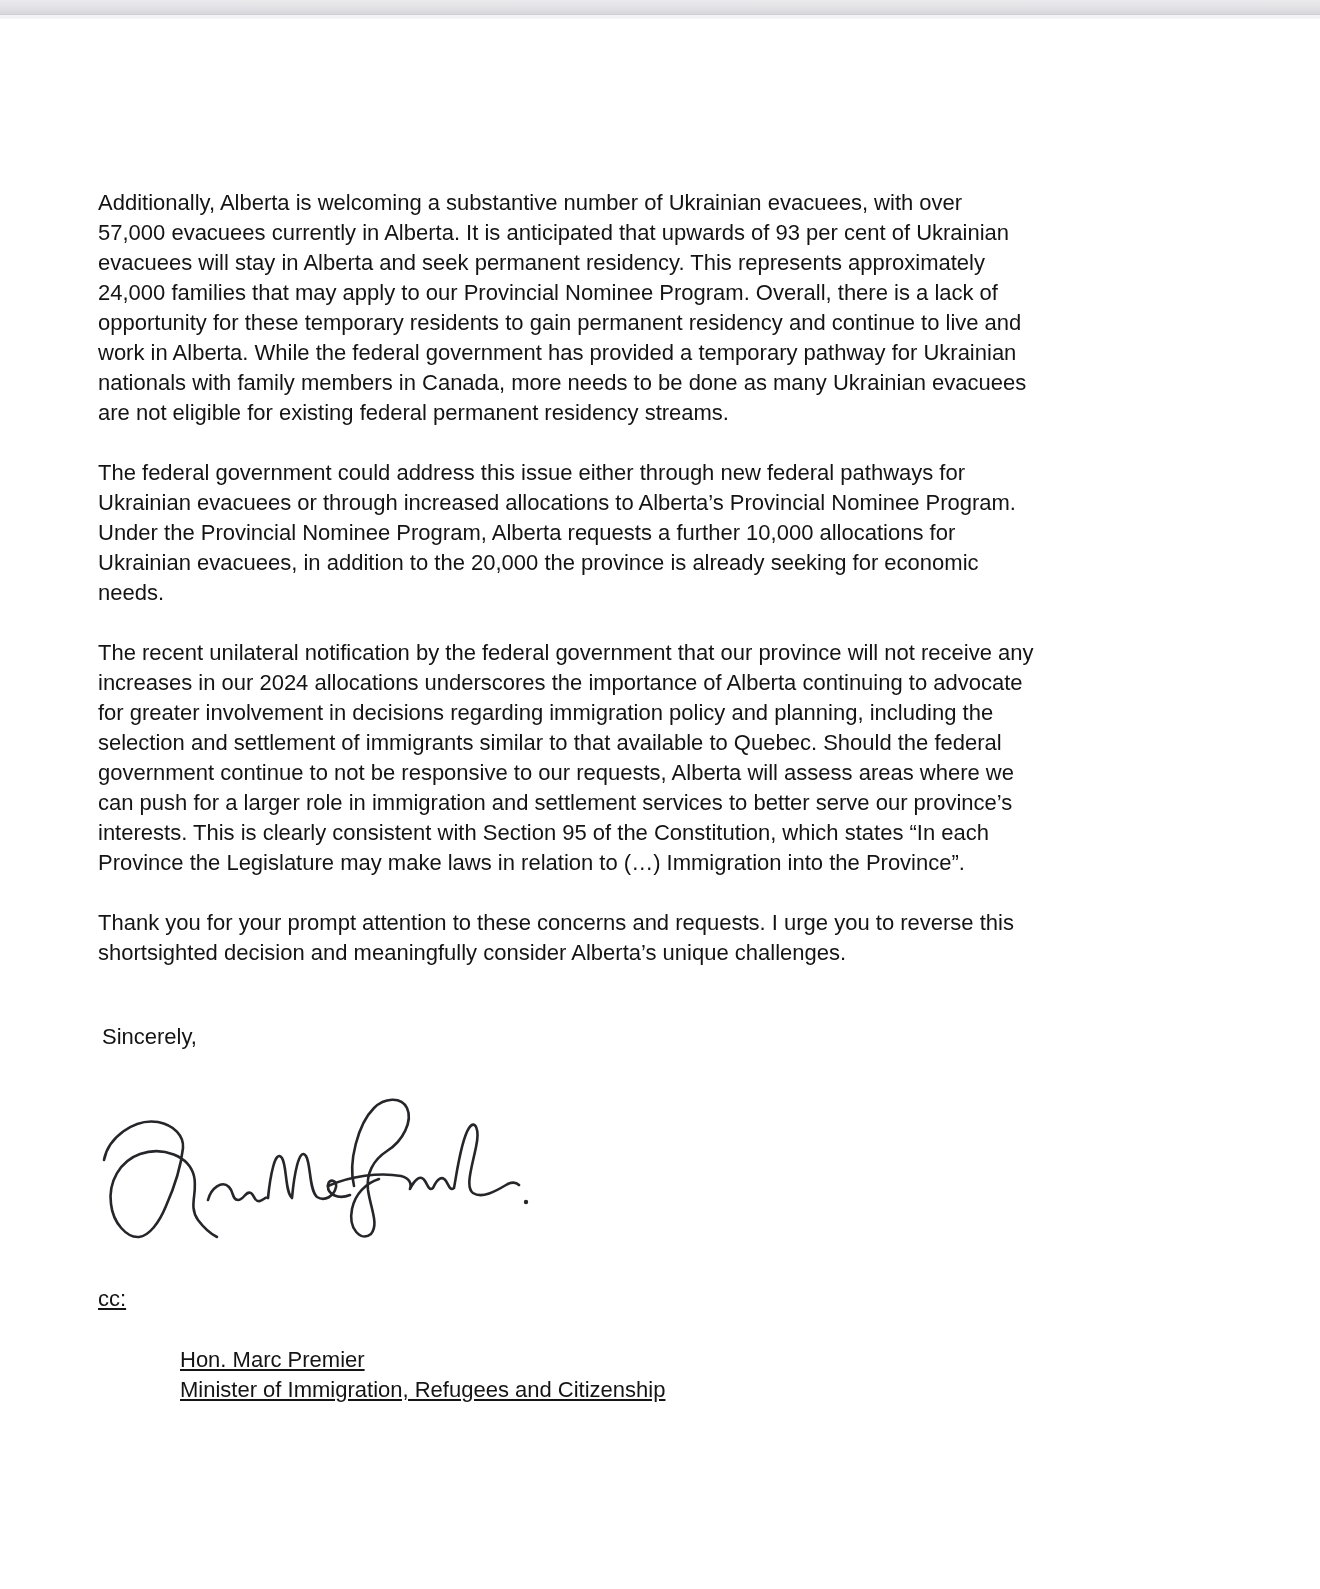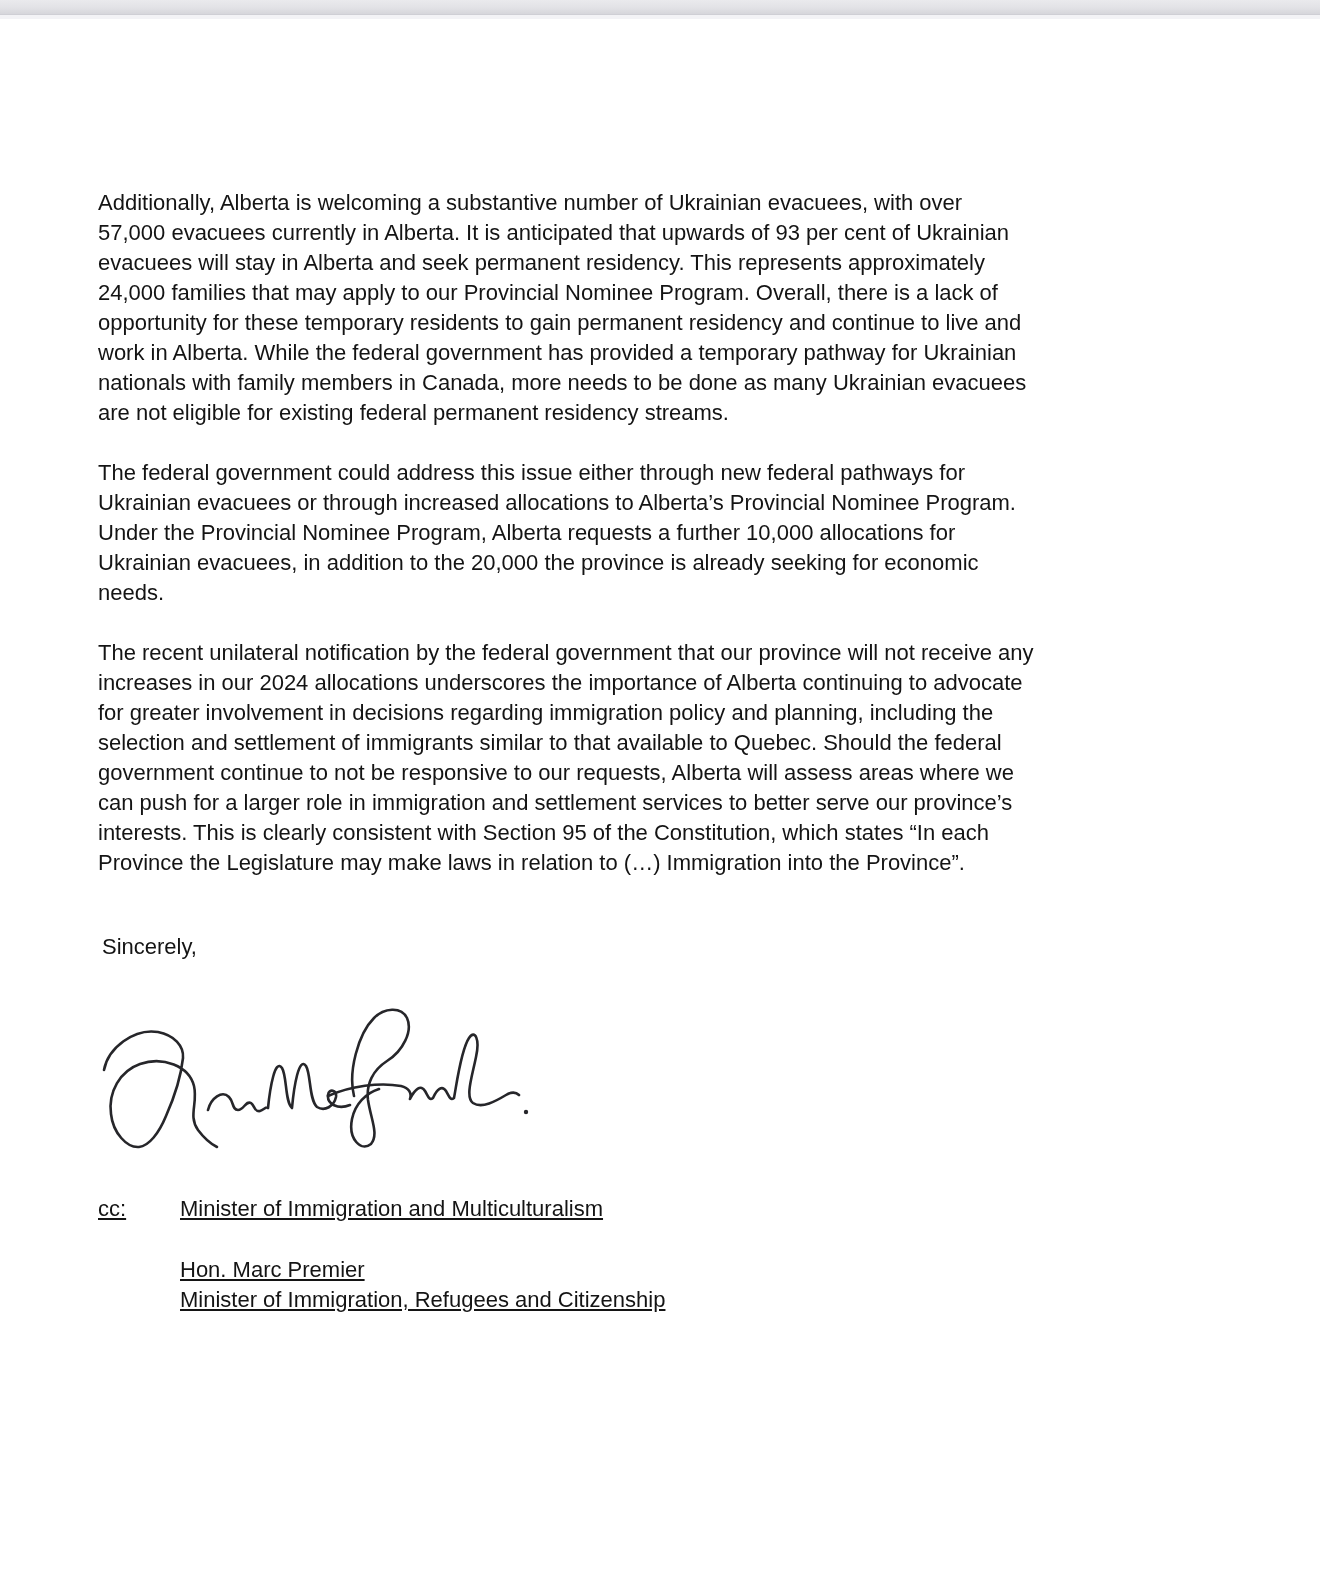--- a/index.html
+++ b/index.html
@@ -87,20 +87,22 @@
 Ukrainian evacuees, in addition to the 20,000 the province is already seeking for economic
 needs.</p>
       <p class="body-par">The recent unilateral notification by the federal government that our province will not receive any
 increases in our 2024 allocations underscores the importance of Alberta continuing to advocate
 for greater involvement in decisions regarding immigration policy and planning, including the
 selection and settlement of immigrants similar to that available to Quebec. Should the federal
 government continue to not be responsive to our requests, Alberta will assess areas where we
 can push for a larger role in immigration and settlement services to better serve our province’s
 interests. This is clearly consistent with Section 95 of the Constitution, which states “In each
 Province the Legislature may make laws in relation to (…) Immigration into the Province”.</p>
+      <p class="body-par">Thank you for your prompt attention to these concerns and requests. I urge you to reverse this
+shortsighted decision and meaningfully consider Alberta’s unique challenges.</p>
 
       <div class="closing">Sincerely,</div>
 
       <div class="signature-wrap" role="img" aria-label="Danielle Smith signature">
         <svg width="436" height="158" viewBox="0 0 436 158" fill="none" stroke="#26262a" stroke-width="2.6" stroke-linecap="round" stroke-linejoin="round">
 
           <path d="M 6,74
                    C 10,52 36,32 60,36
                    C 76,39 86,50 85,62
                    C 83,80 76,102 68,120
@@ -149,21 +151,20 @@
           <circle cx="428" cy="116" r="2.2" fill="#26262a" stroke="none"></circle>
         </svg>
       </div>
 
       <div class="signer">
       </div>
 
       <div class="cc-row">
         <div class="cc-label">cc:</div>
         <div class="cc-body">
-          <div>Minister of Immigration and Multiculturalism</div>
         </div>
       </div>
 
       <div class="cc-row second">
         <div class="cc-label"></div>
         <div class="cc-body">
           <div>Hon. Marc Premier</div>
           <div>Minister of Immigration, Refugees and Citizenship</div>
         </div>
       </div>

